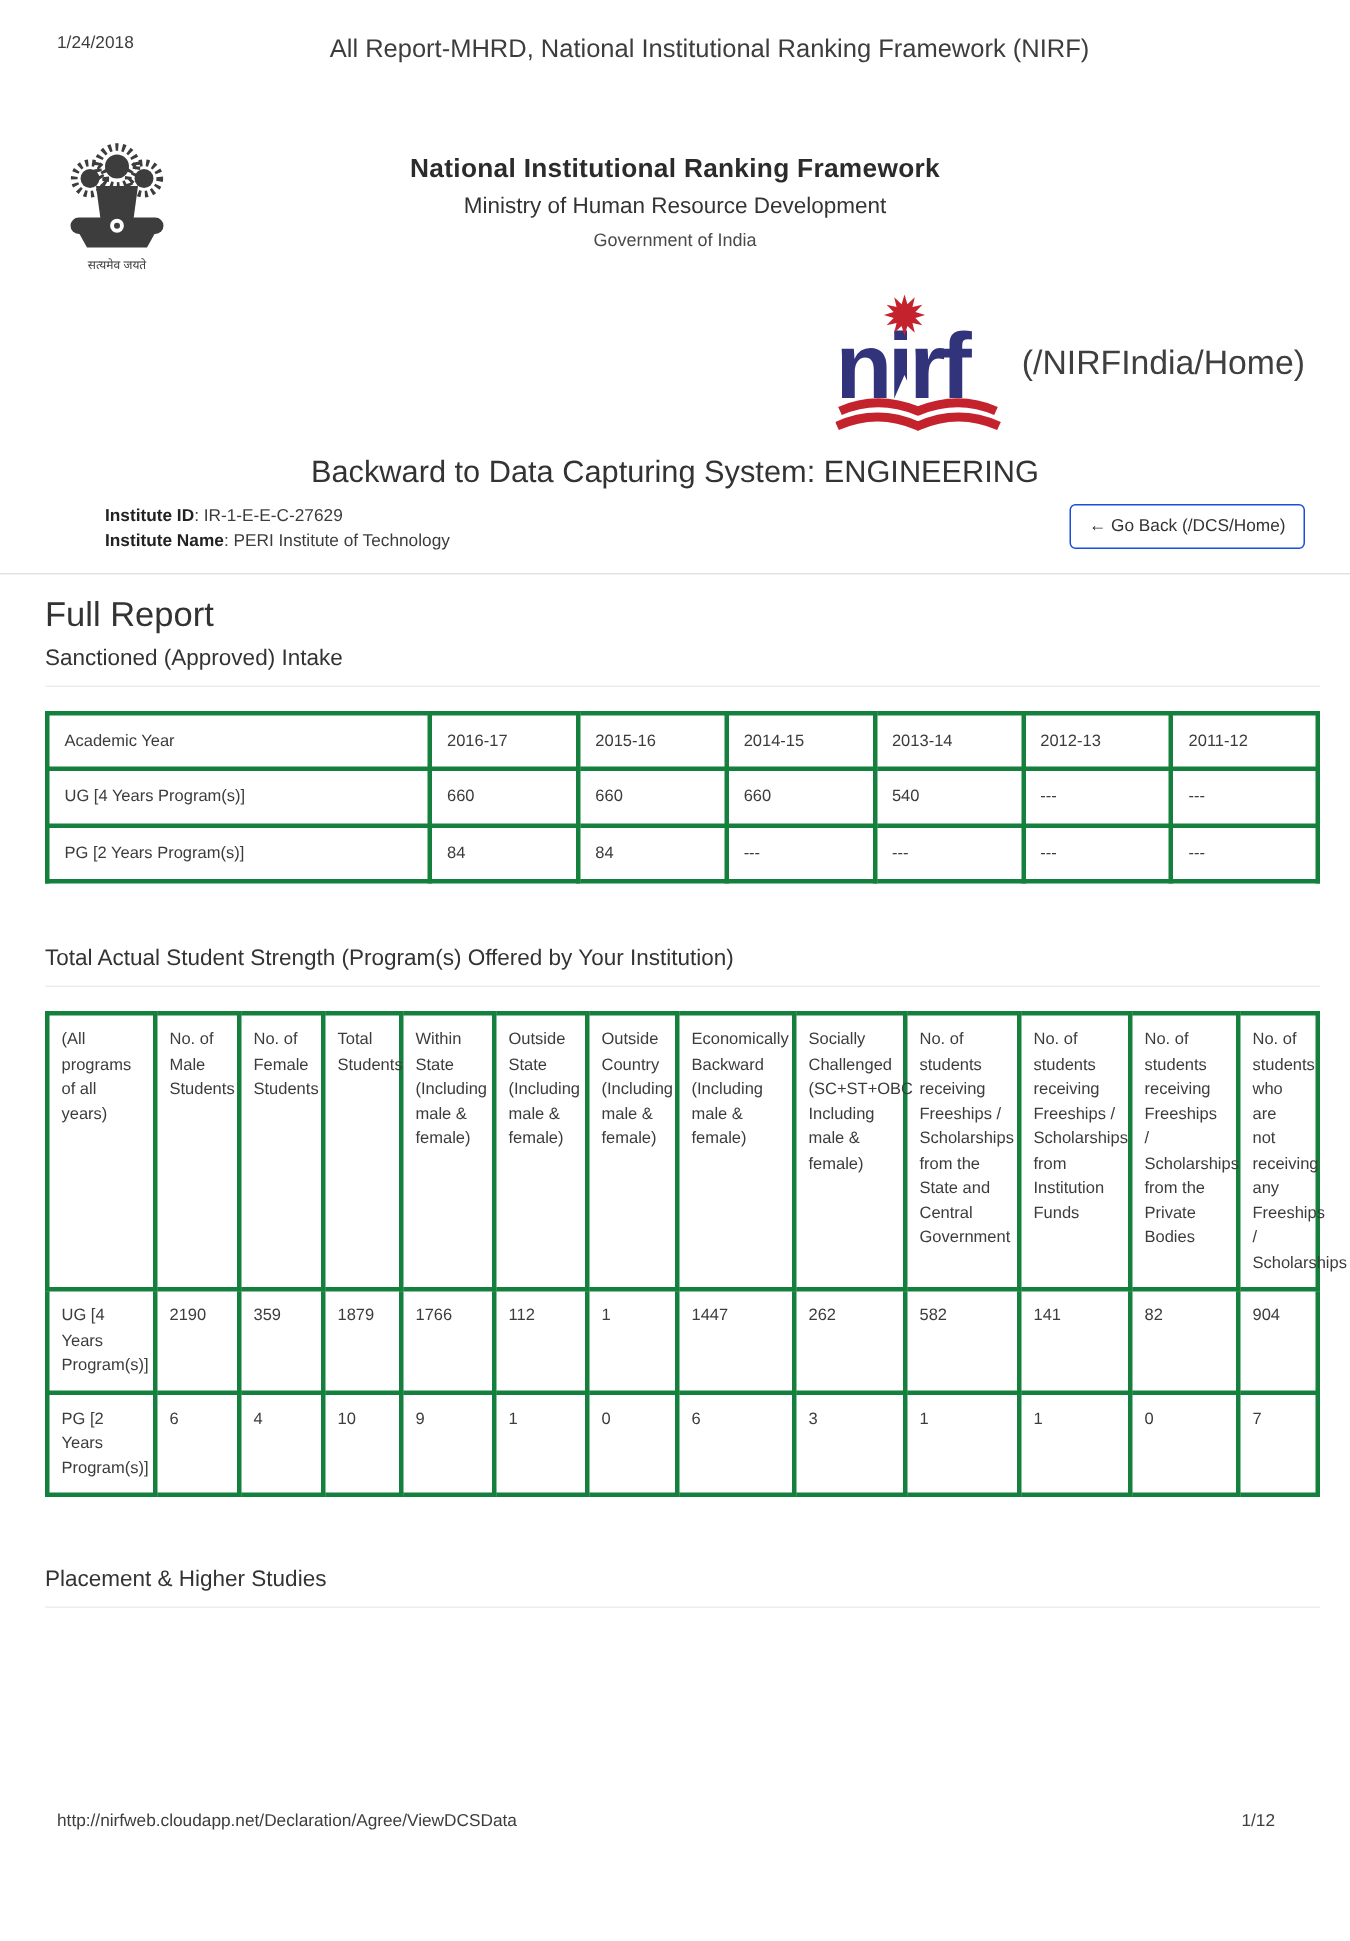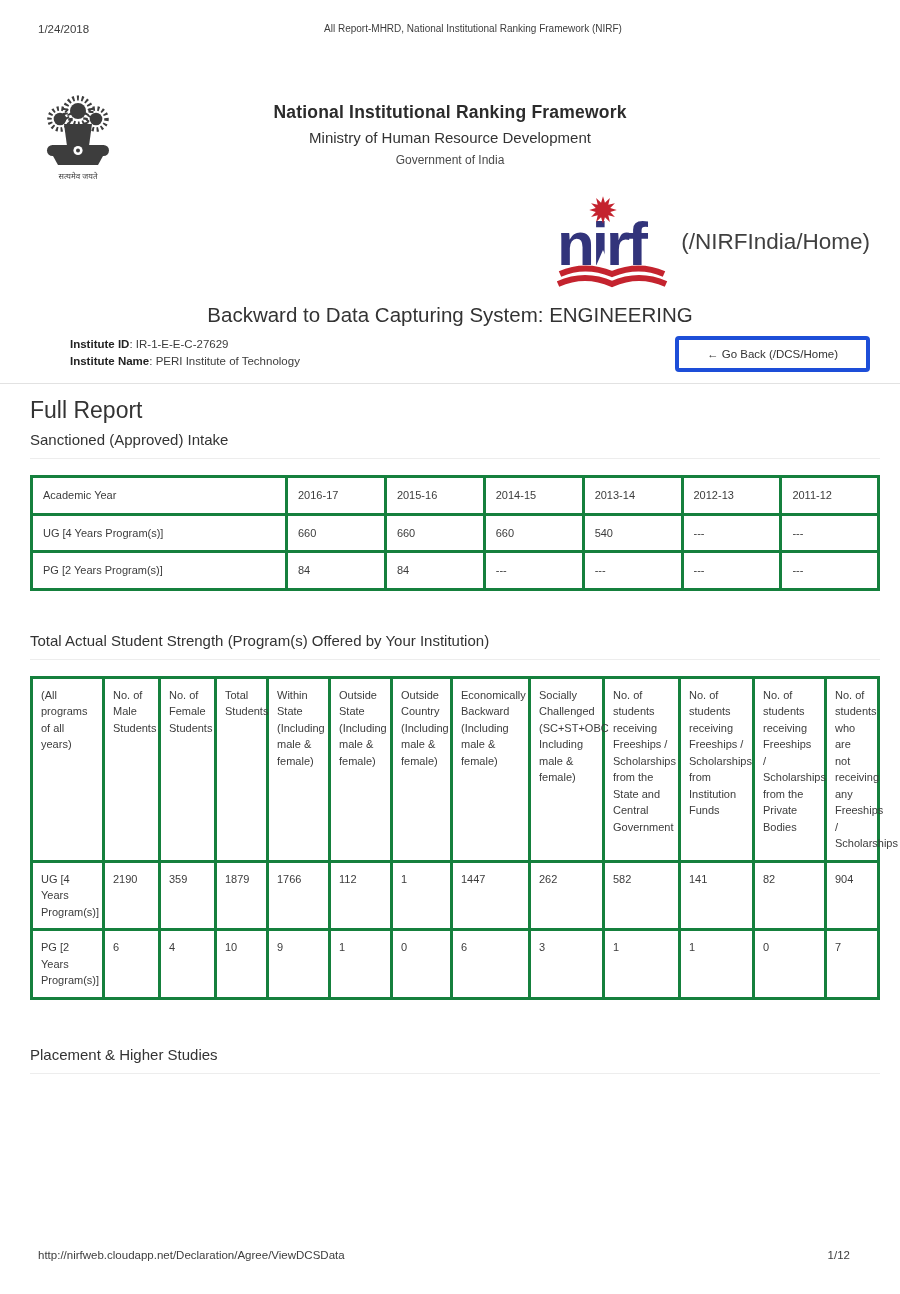--- a/index.html
+++ b/index.html
@@ -5,43 +5,43 @@
   * { box-sizing: border-box; margin: 0; padding: 0; }
   html, body { background: #fff; }
   body {
     width: 900px; height: 1294px; position: relative; overflow: hidden;
     font-family: "Liberation Sans", "DejaVu Sans", sans-serif;
     color: #3c3c3c; font-size: 11.5px;
   }
   
   .print-header { position: relative; padding-top: 23px; height: 36px; }
   .print-date { position: absolute; left: 38px; top: 23px; font-size: 11.5px; color: #3d3d3d; }
-  .print-title { text-align: center; font-size: 10px; color: #3d3d3d; padding-left: 46px; }
-  .print-footer { position: absolute; left: 0; right: 0; top: 1249px;
+  .print-title { text-align: center; font-size: 17px; color: #3d3d3d; padding-left: 46px; }
+  .print-footer { position: absolute; left: 0; right: 0; top: 1208px;
     display: flex; justify-content: space-between; padding: 0 50px 0 38px;
     font-size: 11.5px; color: #3d3d3d; }
   
   .masthead { position: relative; margin-top: 54px; height: 96px; }
   .emblem { position: absolute; left: 34px; top: 0; }
   .mast-text { text-align: center; padding-top: 12px; }
   .mast-title { font-size: 17.5px; font-weight: 700; color: #2b2b2b; letter-spacing: .2px; }
   .mast-sub { font-size: 15px; color: #333; margin-top: 6px; font-weight: 400; }
   .mast-gov { font-size: 12px; color: #4a4a4a; margin-top: 7px; }
   
   .nirf-row { display: flex; justify-content: flex-end; align-items: center;
     margin: 8px 30px 0 0; gap: 8px; height: 95px; }
   .nirf-link { font-size: 22.5px; color: #3f3f3f; }
   
   .welcome { text-align: center; font-size: 20.5px; font-weight: 400; color: #333; margin-top: 14px; }
   .institute-row { display: flex; justify-content: space-between; align-items: flex-start;
     margin: 9px 30px 0 30px; }
   .inst-line { font-size: 11.5px; line-height: 1.5; color: #3c3c3c; }
   .inst-line b { color: #222; padding-left: 40px; }
-  .go-back { display: inline-block; border: 4px solid #1d4ed8; border-radius: 4px;
-    background: #fff; color: #333; font-size: 11.5px; padding: 8px 28px;
+  .go-back { display: inline-block; border: 1px solid #1d4ed8; border-radius: 4px;
+    background: #fff; color: #333; font-size: 11.5px; padding: 8px 12px;
     font-family: inherit; cursor: pointer; white-space: nowrap; }
   .rule { border: none; border-top: 1px solid #e2e2e2; margin-top: 11px; }
   
   .content { margin: 0 20px 0 30px; }
   .full-report { font-size: 23px; font-weight: 400; color: #333; margin-top: 13px; }
   .section-title { font-size: 15px; font-weight: 400; color: #333;
     padding-bottom: 10px; border-bottom: 1px solid #ededed; }
   .st-1 { margin-top: 7px; }
   .st-2 { margin-top: 41px; }
   .st-3 { margin-top: 46px; }

